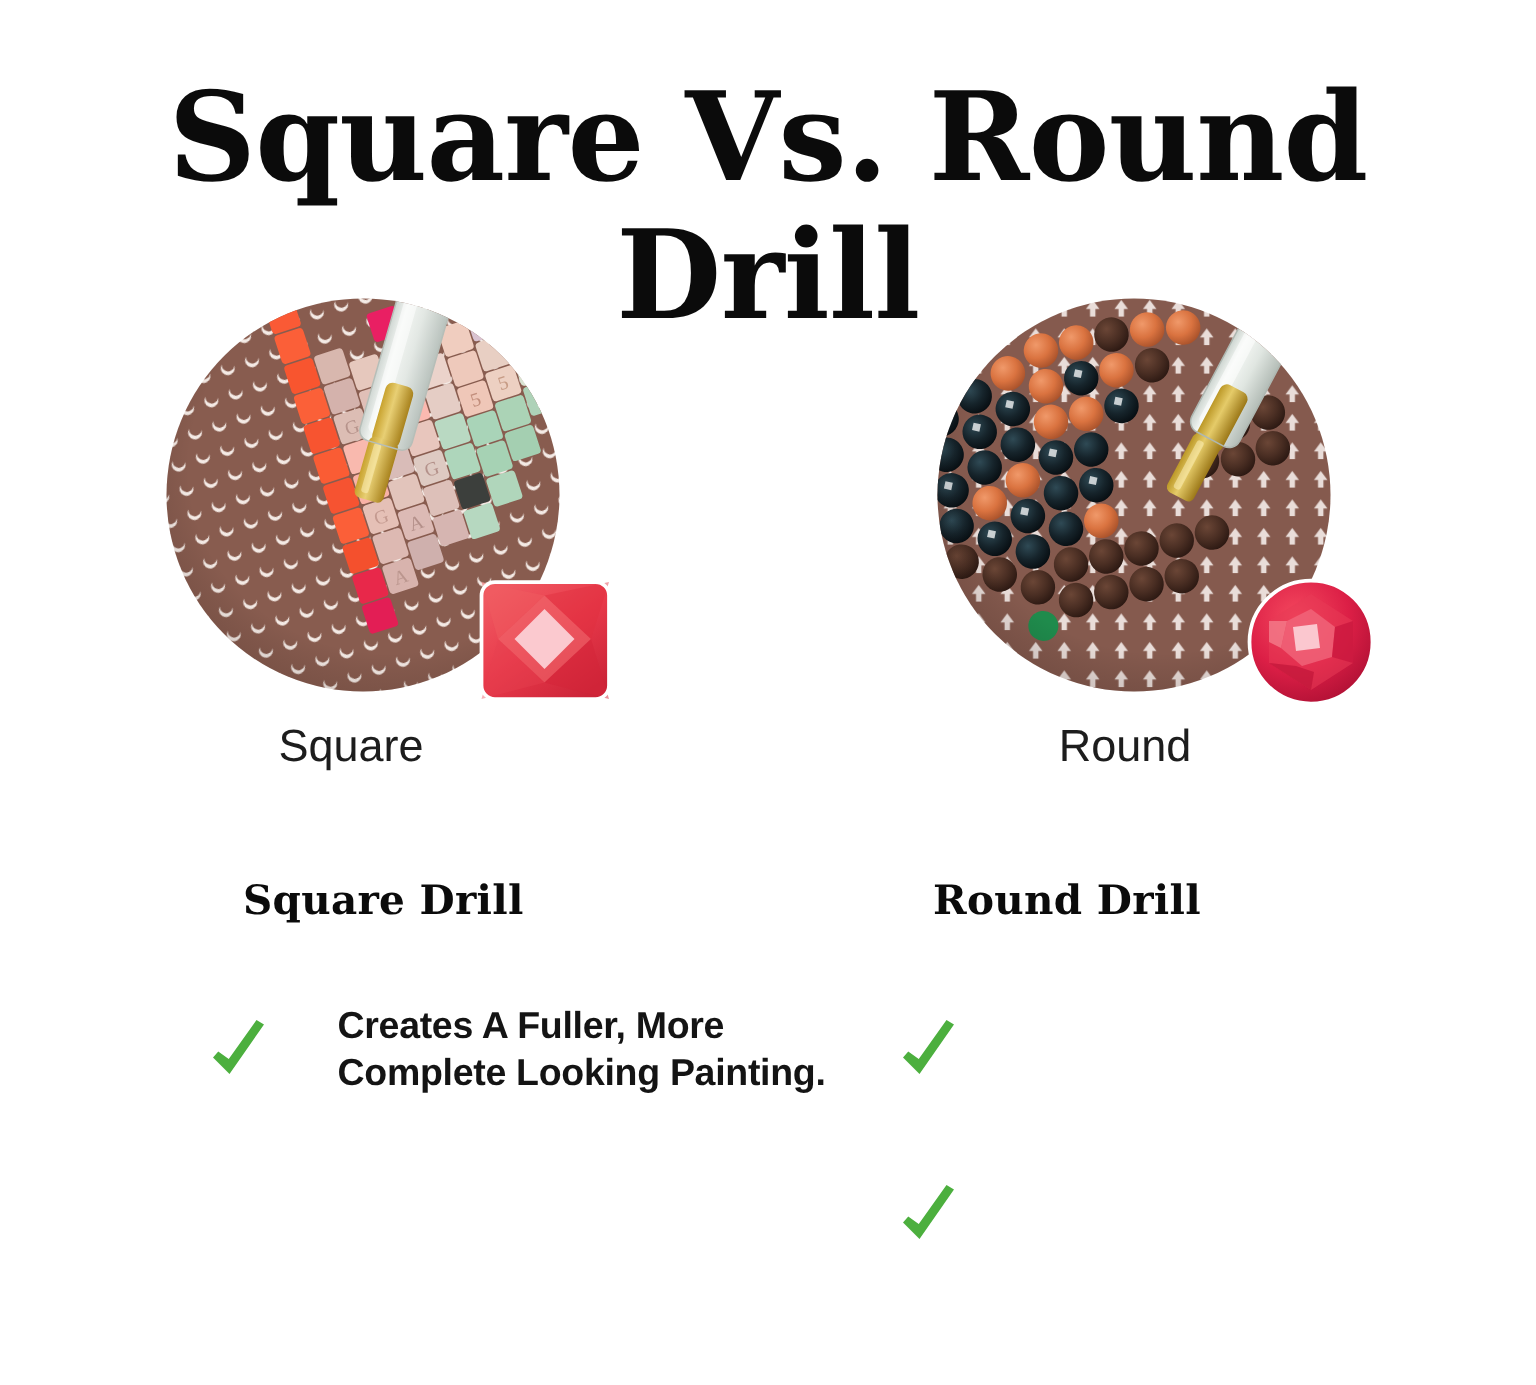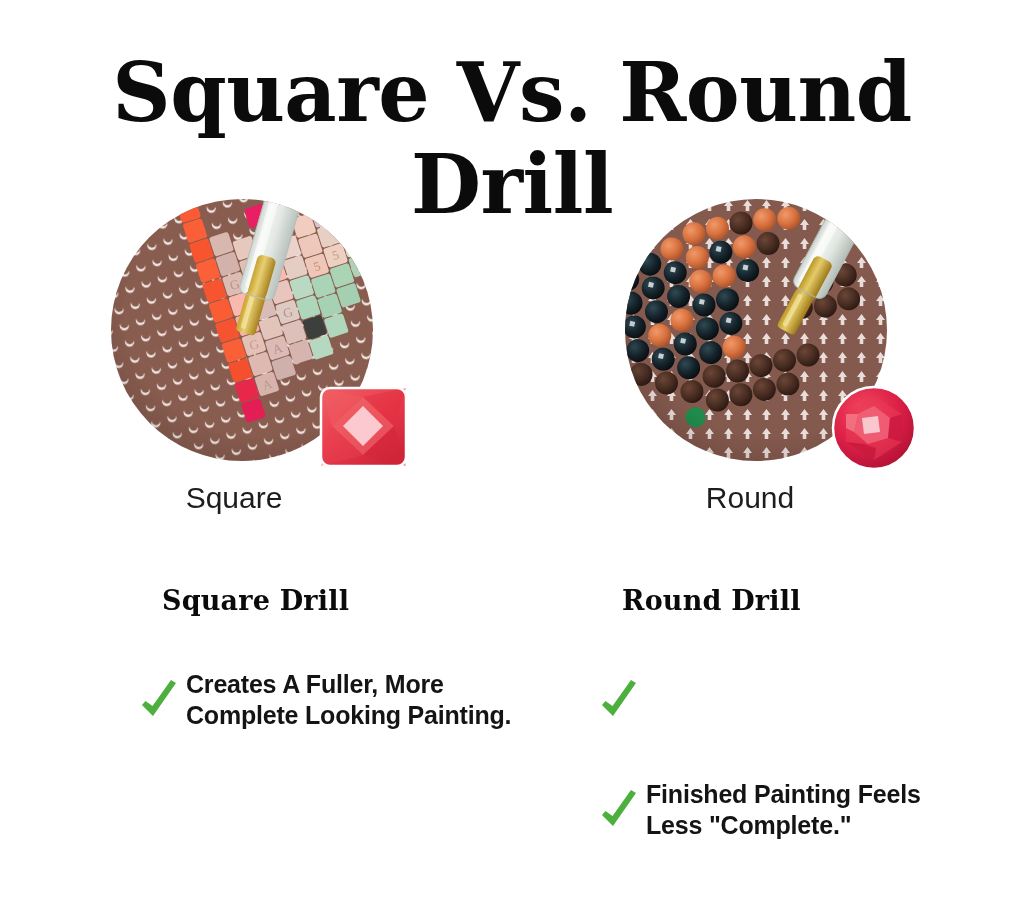--- a/index.html
+++ b/index.html
@@ -107,20 +107,21 @@
     color: #0b0b0b;
     margin: 0 0 48px 22px;
   }
 
   .bullet {
     position: relative;
     display: flex;
     align-items: center;
     margin-bottom: 42px;
     min-height: 68px;
+    gap: 39px;
   }
   .check-icon {
     flex: 0 0 auto;
     width: 38px;
     height: 44px;
     margin-right: 8px;
     margin-top: 4px;
   }
   .bullet-text {
     font-family: "Liberation Sans", sans-serif;
@@ -479,17 +480,15 @@
     <div class="bullet">
       <svg class="check-icon" viewBox="0 0 38 44">
         <path d="M2 25 L13 36 L36 3 L31 0 L12.5 26 L5.5 21 Z" fill="#4CAF3E"></path>
       </svg>
     </div>
 
     <div class="bullet">
       <svg class="check-icon" viewBox="0 0 38 44">
         <path d="M2 25 L13 36 L36 3 L31 0 L12.5 26 L5.5 21 Z" fill="#4CAF3E"></path>
       </svg>
-      <div class="bullet-text">Finished Painting Feels
-Less "Complete."</div>
     </div>
   </div>
 </div>
 
 </body></html>

